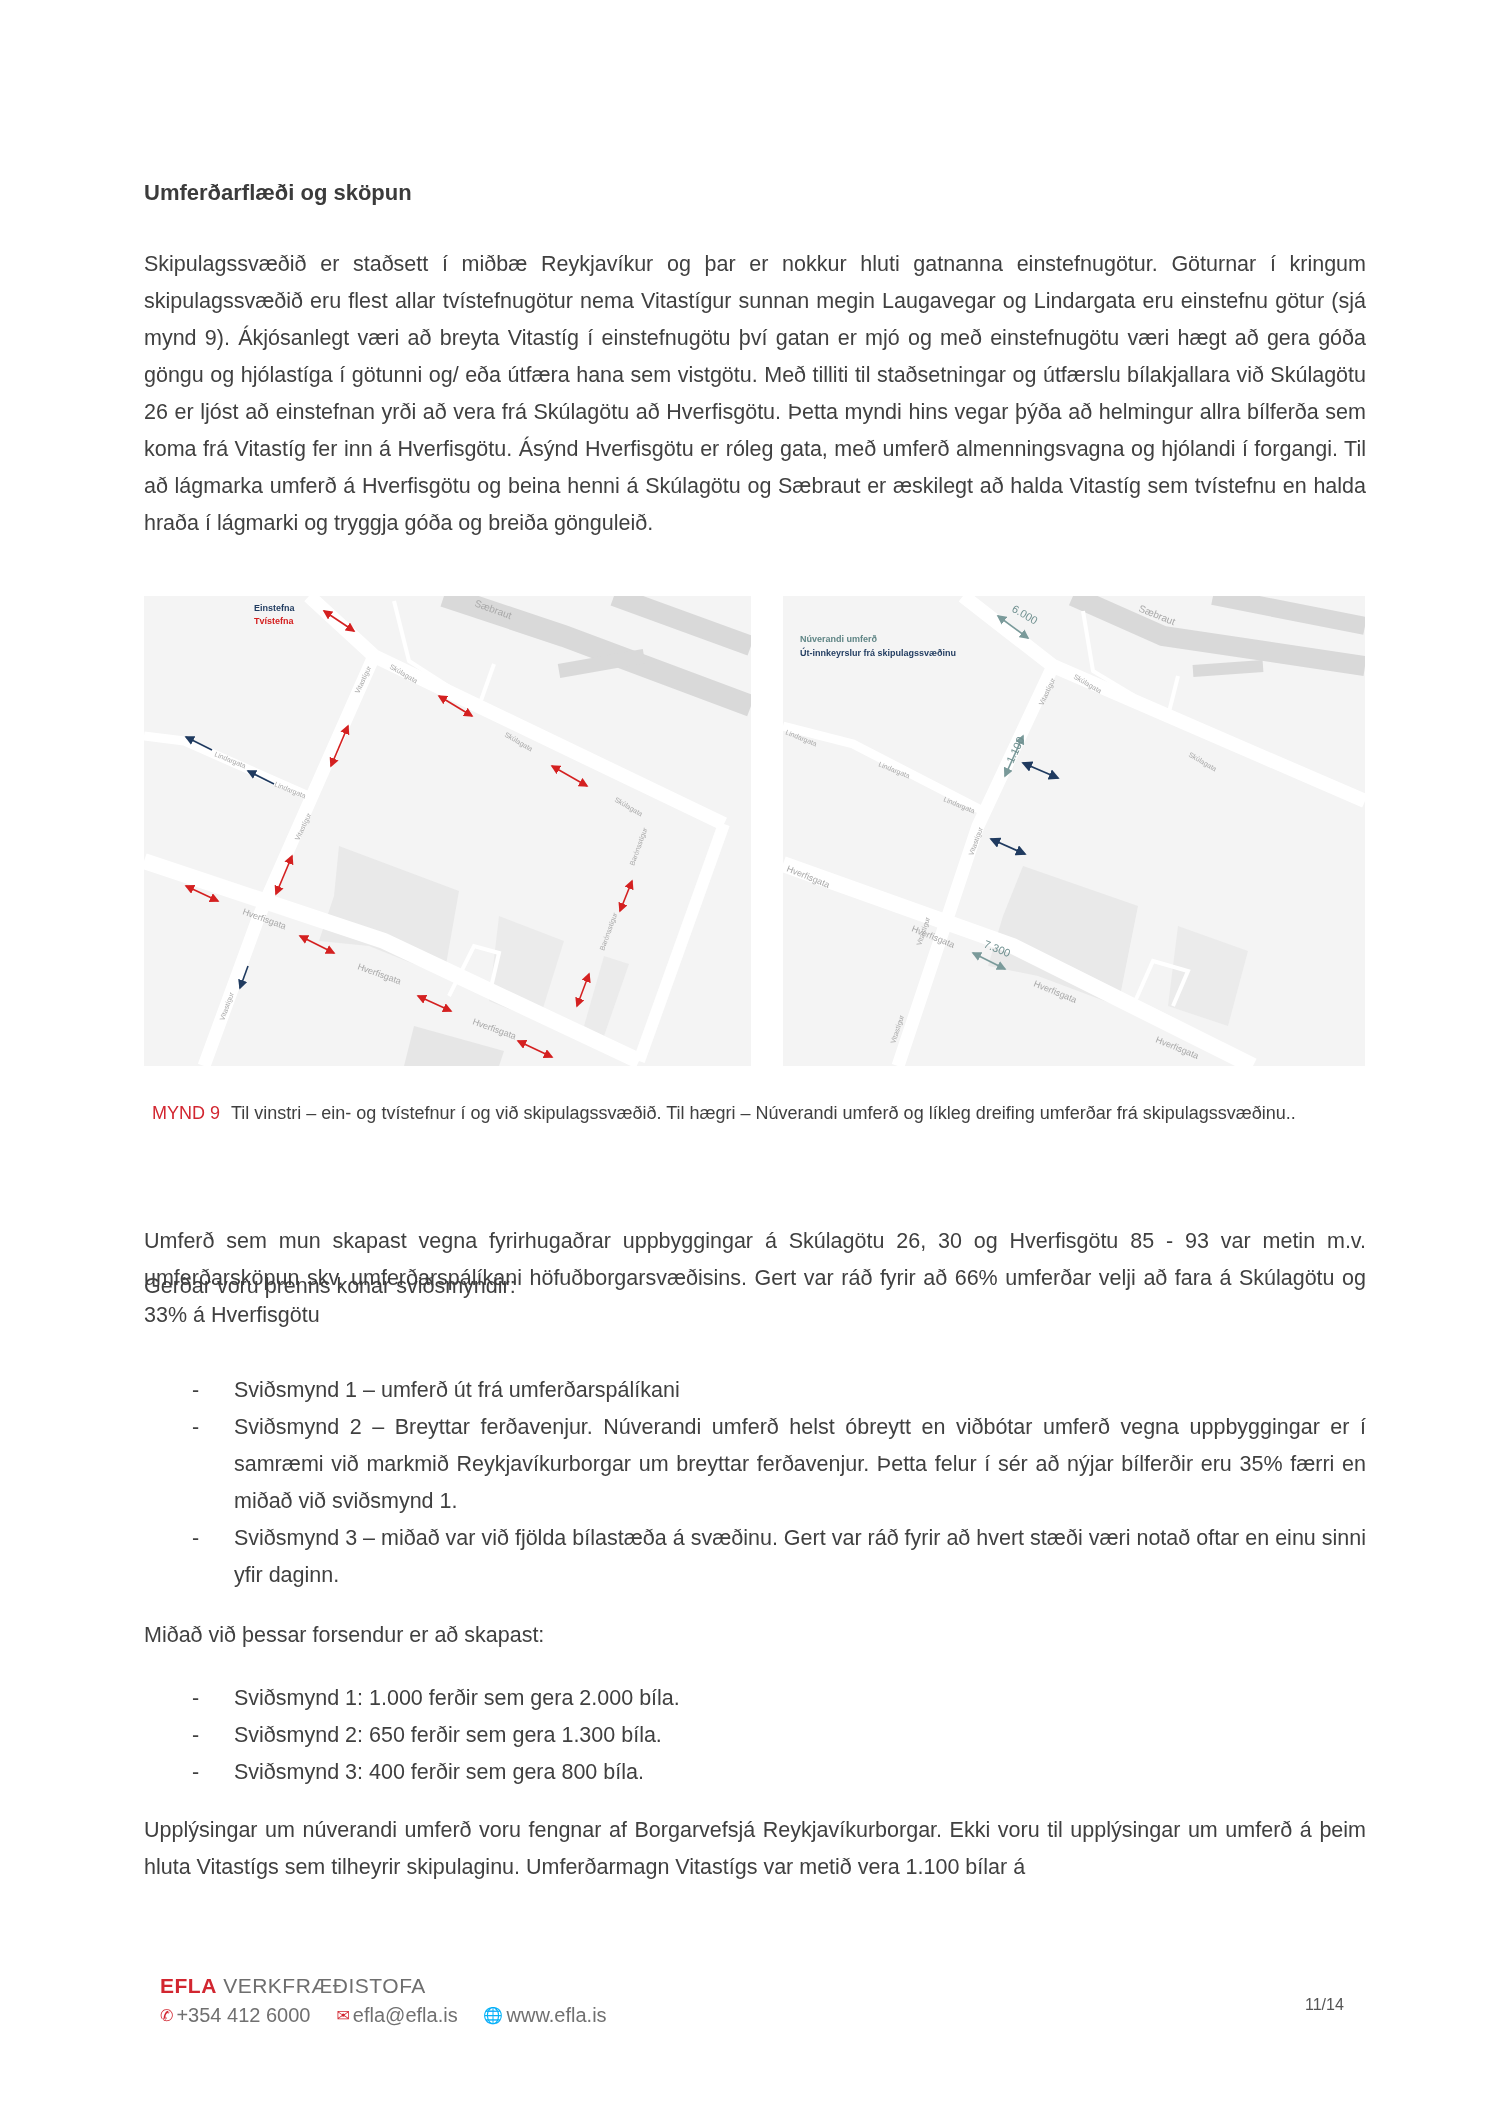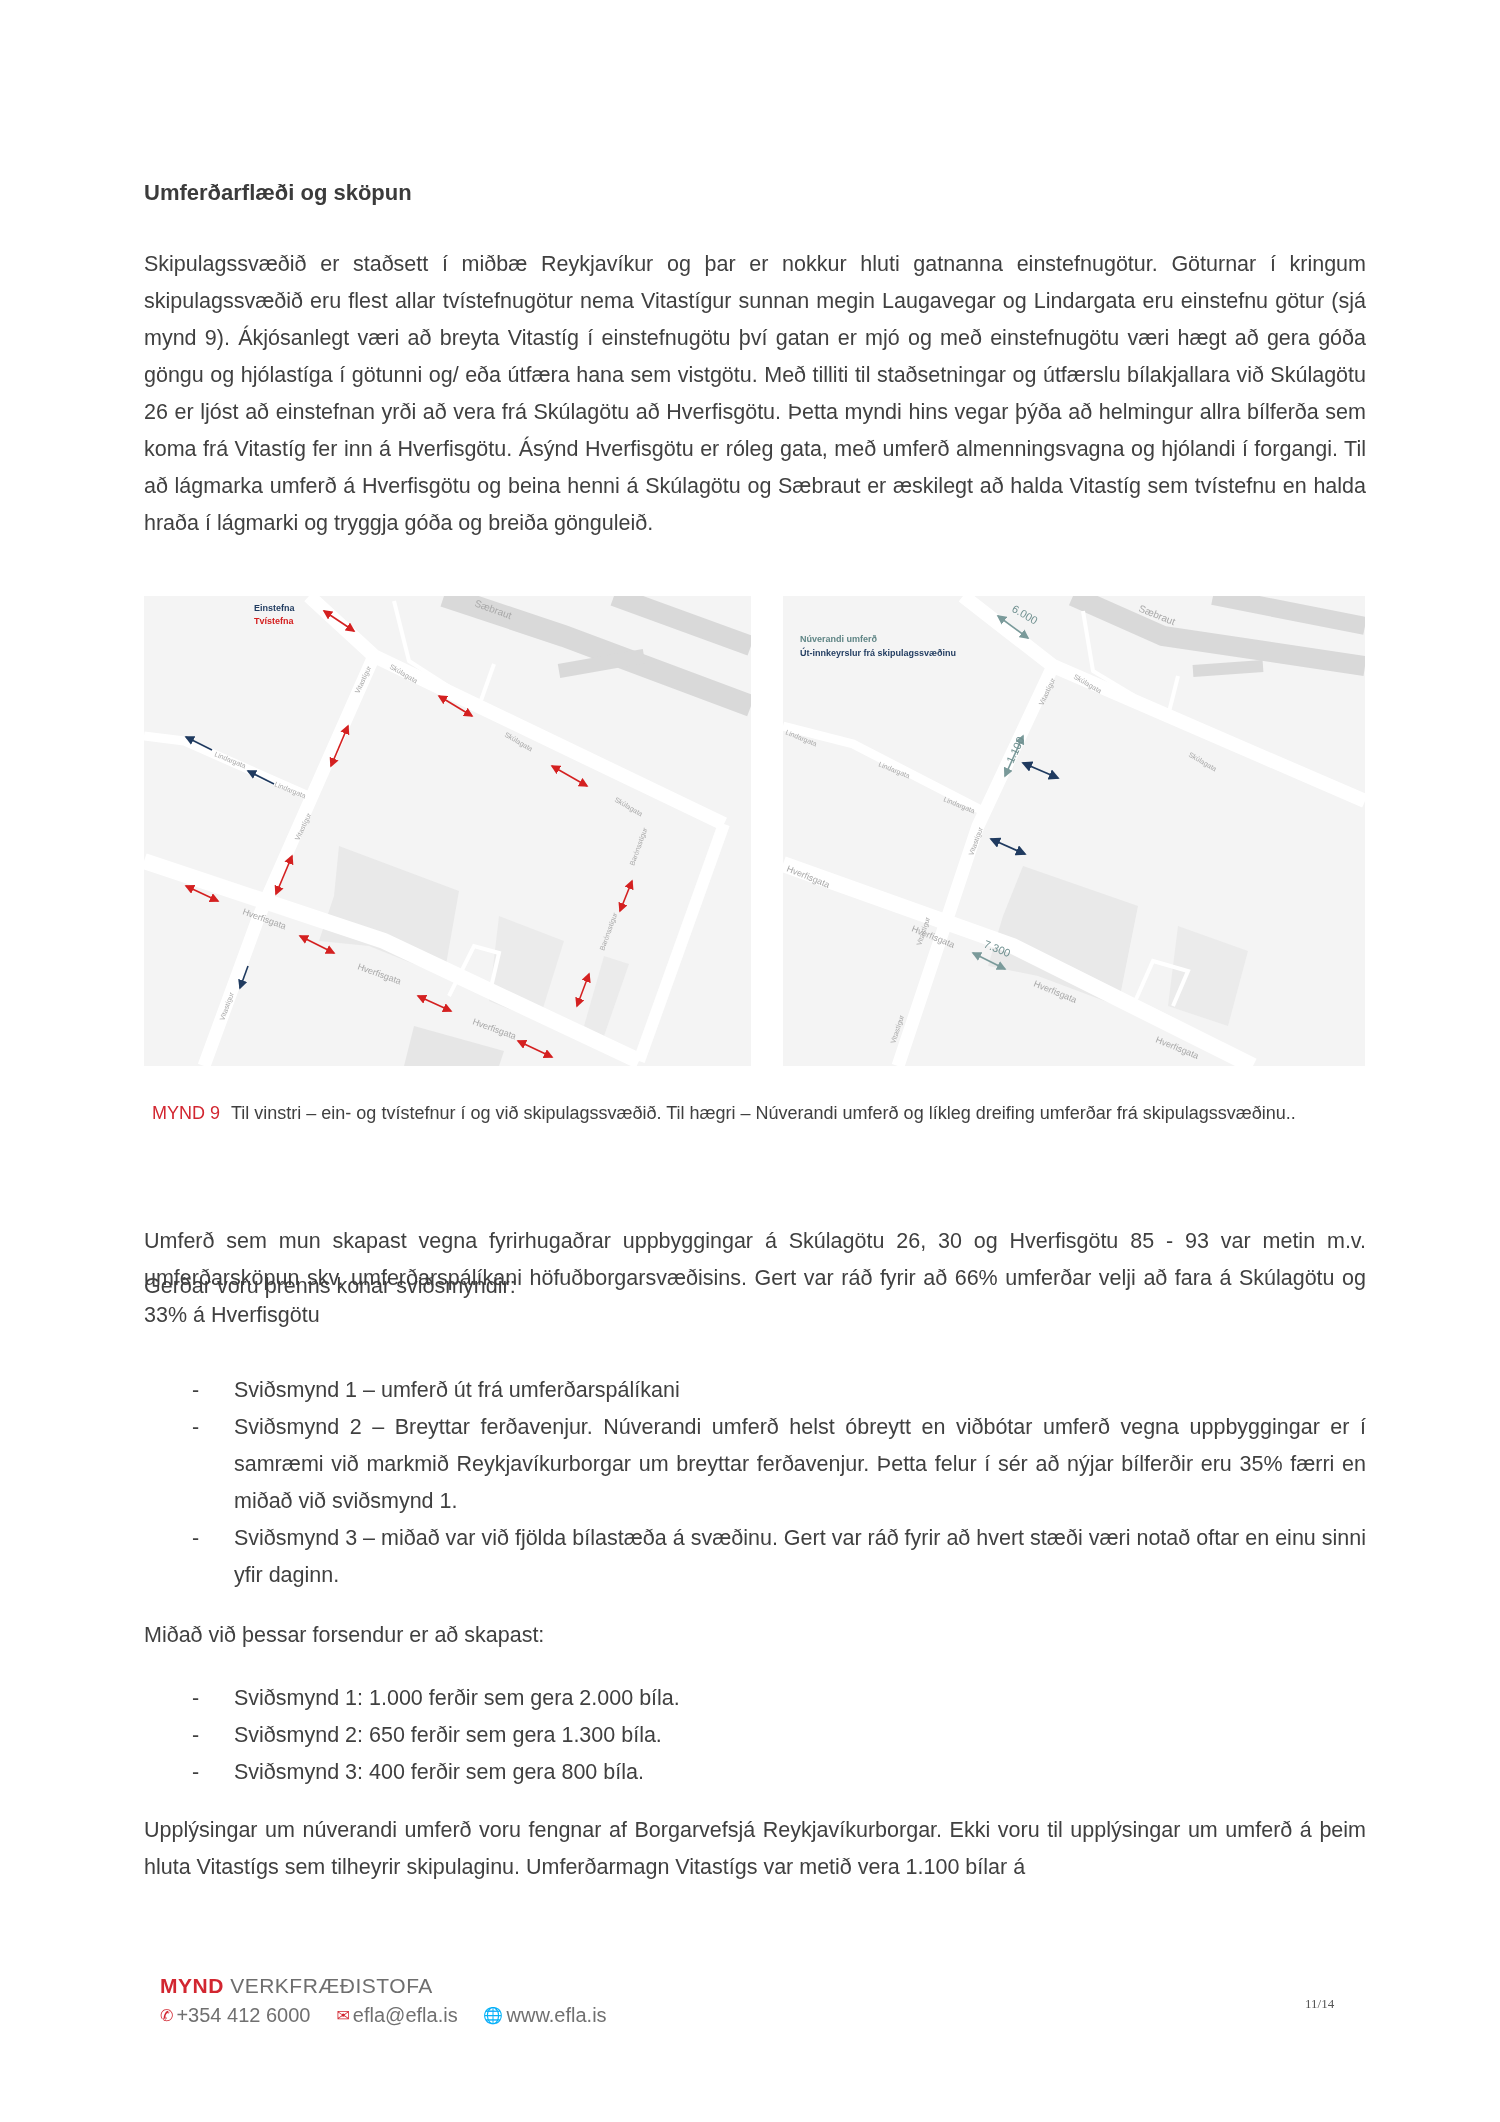--- a/index.html
+++ b/index.html
@@ -26,21 +26,21 @@
   .list1 { top: 1372px; }
   .p4 { top: 1617px; }
   .list2 { top: 1680px; }
   .p5 { top: 1812px; }
   .footer-brand { position: absolute; left: 160px; top: 1974px; font-size: 21px; letter-spacing: 0.5px; }
   .footer-brand .efla { color: #d22630; font-weight: bold; }
   .footer-brand .verk { color: #6e6e6e; }
   .footer-contact { position: absolute; left: 160px; top: 2004px; font-size: 20px; color: #707070; display: flex; gap: 26px; align-items: center; }
   .footer-contact .item { display: flex; align-items: center; gap: 3px; }
   .footer-contact .ic { color: #d22630; font-size: 16px; }
-  .page-num { position: absolute; left: 1305px; top: 1996px; font-size: 13px; color: #555; font-family: Liberation Serif, serif; }
+  .page-num { position: absolute; left: 1305px; top: 1996px; font-size: 16px; color: #555; }
 </style>
 </head>
 <body>
 
 <div class="page">
 
   <div class="heading">Umferðarflæði og sköpun</div>
   <div class="para p1">Skipulagssvæðið er staðsett í miðbæ Reykjavíkur og þar er nokkur hluti gatnanna einstefnugötur. Göturnar í kringum skipulagssvæðið eru flest allar tvístefnugötur nema Vitastígur sunnan megin Laugavegar og Lindargata eru einstefnu götur (sjá mynd 9). Ákjósanlegt væri að breyta Vitastíg í einstefnugötu því gatan er mjó og með einstefnugötu væri hægt að gera góða göngu og hjólastíga í götunni og/ eða útfæra hana sem vistgötu. Með tilliti til staðsetningar og útfærslu bílakjallara við Skúlagötu 26 er ljóst að einstefnan yrði að vera frá Skúlagötu að Hverfisgötu. Þetta myndi hins vegar þýða að helmingur allra bílferða sem koma frá Vitastíg fer inn á Hverfisgötu. Ásýnd Hverfisgötu er róleg gata, með umferð almenningsvagna og hjólandi í forgangi. Til að lágmarka umferð á Hverfisgötu og beina henni á Skúlagötu og Sæbraut er æskilegt að halda Vitastíg sem tvístefnu en halda hraða í lágmarki og tryggja góða og breiða gönguleið.</div>
 
   <div class="figure fig fig-left">
@@ -193,21 +193,21 @@
 
   <ul class="dash list2">
     <li><span class="dash-mark">-</span><span>Sviðsmynd 1: 1.000 ferðir sem gera 2.000 bíla.</span></li>
     <li><span class="dash-mark">-</span><span>Sviðsmynd 2: 650 ferðir sem gera 1.300 bíla.</span></li>
     <li><span class="dash-mark">-</span><span>Sviðsmynd 3: 400 ferðir sem gera 800 bíla.</span></li>
   </ul>
 
   <div class="para p5">Upplýsingar um núverandi umferð voru fengnar af Borgarvefsjá Reykjavíkurborgar. Ekki voru til upplýsingar um umferð á þeim hluta Vitastígs sem tilheyrir skipulaginu. Umferðarmagn Vitastígs var metið vera 1.100 bílar á</div>
 
   <div class="footer-brand">
-    <span class="efla">MYND</span>
+    <span class="efla">EFLA</span>
     <span class="verk">VERKFRÆÐISTOFA</span>
   </div>
   <div class="footer-contact">
     <span class="item">
         <span class="ic">✆</span>
         <span>+354 412 6000</span>
       </span>
     <span class="item">
         <span class="ic">✉</span>
         <span>efla@efla.is</span>

